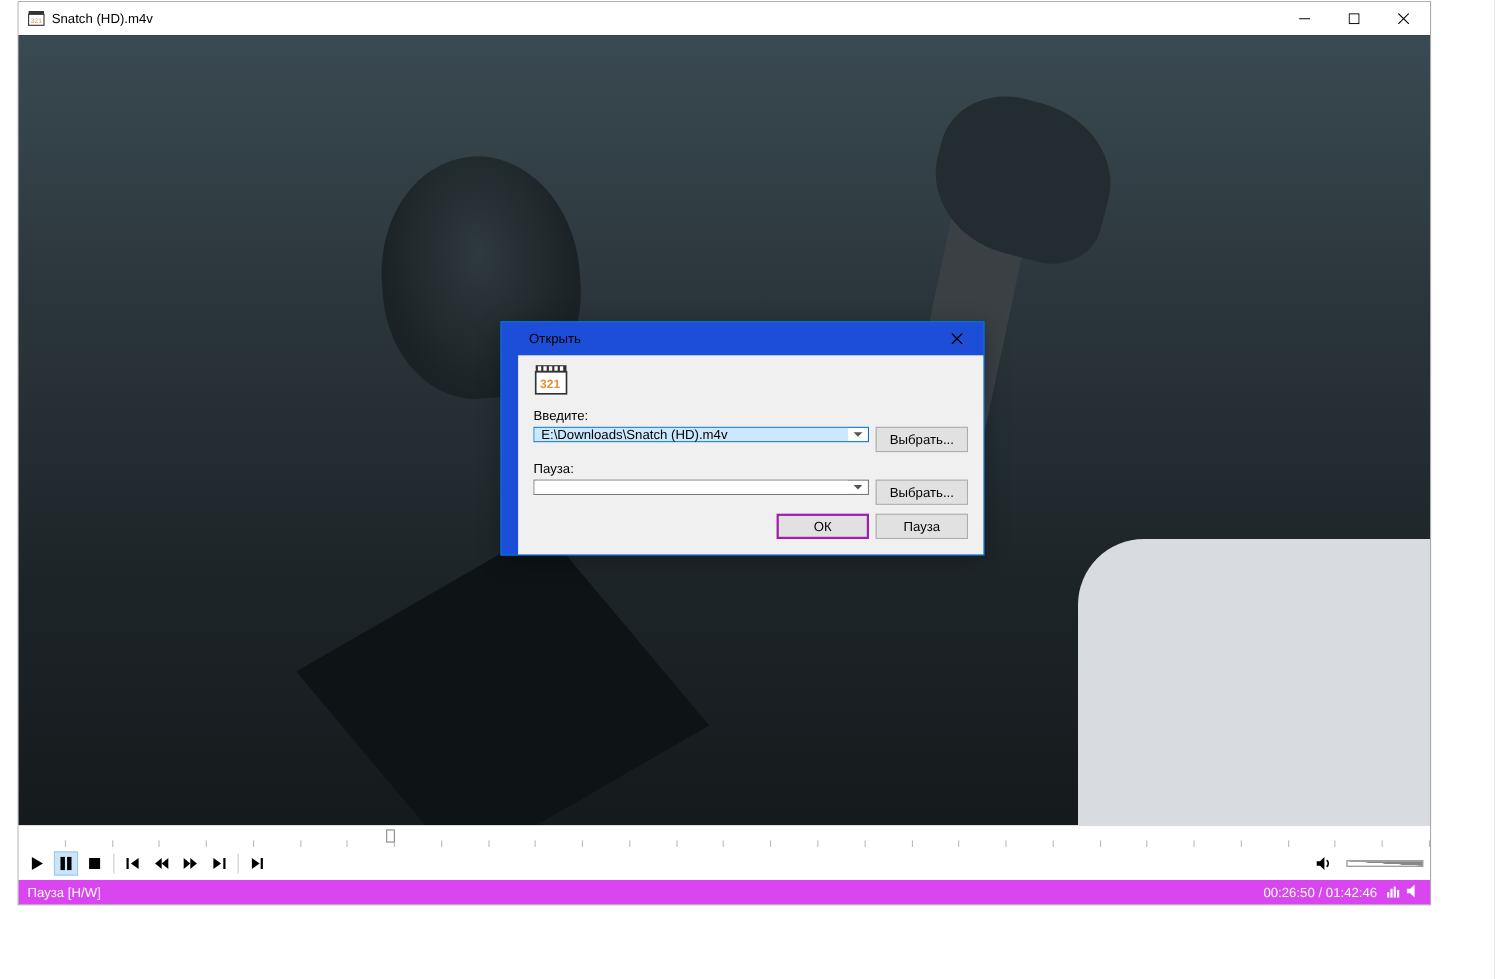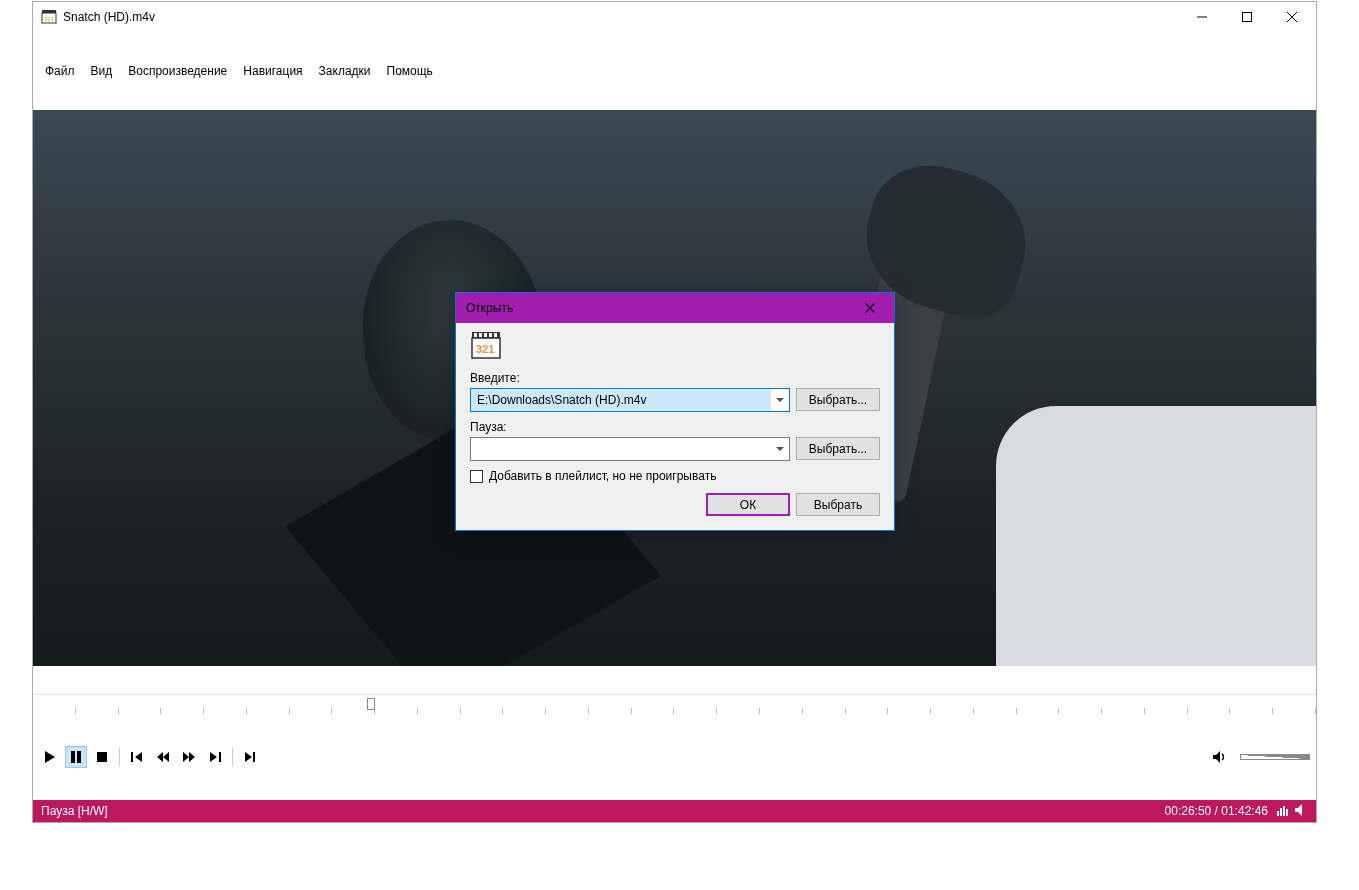--- a/index.html
+++ b/index.html
@@ -1,17 +1,17 @@
 <!DOCTYPE html>
 <html><head>
 <meta charset="utf-8">
 <style>
   * { box-sizing: border-box; margin: 0; padding: 0; font-family: "Segoe UI", Tahoma, sans-serif; }
   body { background: #fff; width: 1359px; height: 890px; overflow: hidden; position: relative; }
-  .window { position: absolute; left: 32px; top: 1px; width: 1285px; height: 822px; border: 1px solid #aaa; background: #fff; display: flex; flex-direction: column; gap: 28px; }
+  .window { position: absolute; left: 16px; top: 1px; width: 1285px; height: 822px; border: 1px solid #aaa; background: #fff; display: flex; flex-direction: column; }
   .titlebar { height: 30px; display: flex; align-items: center; padding: 0 2px 0 8px; background: #fff; }
   .titlebar .app-icon { width: 16px; height: 16px; margin-right: 6px; }
   .titlebar .title { font-size: 12px; color: #000; flex: 1; }
   .titlebar .winbtn { width: 45px; height: 29px; display: flex; align-items: center; justify-content: center; color: #000; }
   .titlebar .winbtn svg { width: 10px; height: 10px; }
   .menubar { height: 22px; display: flex; align-items: center; padding: 0 4px; font-size: 12px; color: #000; }
   .menubar .menuitem { padding: 2px 8px; }
   .video-area { flex: 1; background: #000; position: relative; overflow: hidden; }
   .video-frame { position: absolute; inset: 0; background: linear-gradient(180deg, #3a4a52 0%, #2a353a 35%, #1d2428 70%, #151a1c 100%); }
   .vf-head { position:absolute; left:330px; top:110px; width:180px; height:220px; background: radial-gradient(ellipse at 50% 40%, #2f3a3e 0%, #1a2225 70%); border-radius:50% 50% 45% 45%; transform: rotate(-5deg);}
@@ -24,36 +24,36 @@
   .seek-ticks span{ flex:1; border-right:1px solid #bbb; height:6px; align-self:flex-end;}
   .seek-thumb { position: absolute; top: 3px; left: 334px; width: 8px; height: 12px; background: #fff; border: 1px solid #888;}
   .controls { height: 30px; background: #fff; display: flex; align-items: center; padding: 0 6px; gap: 4px; }
   .controls .sep { width:1px; height:18px; background:#ccc; margin:0 2px;}
   .ctrl-btn { width: 22px; height: 22px; display:flex; align-items:center; justify-content:center; }
   .ctrl-btn.active{ background:#cce4f7; border:1px solid #99c9ee;}
   .ctrl-btn svg { width:14px; height:14px; fill:#000;}
   .controls .spacer { flex:1; }
   .vol-slider { width:70px; height:6px; border:1px solid #888; position:relative; margin-left:6px;}
   .vol-slider::after{content:"";position:absolute;left:0;top:0;bottom:0;width:100%;background:linear-gradient(to top right, transparent 48%, #888 50%);}
-  .statusbar { height: 22px; background: #be185d; color: #fff; display: flex; align-items: center; font-size: 12px; padding: 0 8px; gap:8px;}
+  .statusbar { height: 22px; background: #d946ef; color: #fff; display: flex; align-items: center; font-size: 12px; padding: 0 8px; gap:8px;}
   .statusbar .spacer { flex:1;}
   .statusbar .aud-icon svg{width:14px;height:14px;fill:#fff;}
   .statusbar .righticons{display:flex;align-items:center;gap:4px;}
 
-  .dialog { position: absolute; left: 455px; top: 292px; width: 440px; background: #a21caf; border: 1px solid #0078d7; box-shadow: 0 4px 20px rgba(0,0,0,.3); }
+  .dialog { position: absolute; left: 455px; top: 292px; width: 440px; background: #1d4ed8; border: 1px solid #0078d7; box-shadow: 0 4px 20px rgba(0,0,0,.3); padding-left: 15px; }
   .dialog .dlg-titlebar { height: 30px; display:flex; align-items:center; padding:0 4px 0 10px; font-size:12px;}
   .dialog .dlg-titlebar .dlg-title{flex:1;}
   .dialog .dlg-close{width:40px;height:28px;display:flex;align-items:center;justify-content:center;}
   .dialog .dlg-body{padding:6px 14px 14px 14px; font-size:12px; background:#f0f0f0;}
   .dlg-desc{display:flex;gap:10px;align-items:flex-start;margin-bottom:10px;}
   .dlg-desc .dlg-icon{width:32px;height:32px;flex-shrink:0;}
   .dlg-desc .dlg-text{color:#000;line-height:1.35;}
   .dlg-label{margin:4px 0 3px 0;}
   .dlg-row{display:flex;gap:6px;margin-bottom:8px;}
-  .dlg-combo{flex:1;height:24px;border:1px solid #7a7a7a;background:#fff;display:flex;align-items:center;text-align:right;}
+  .dlg-combo{flex:1;height:14px;border:1px solid #7a7a7a;background:#fff;display:flex;align-items:center;text-align:right;}
   .dlg-combo.selected{border:1px solid #0078d7;}
   .dlg-combo .combo-text{flex:1;padding:0 6px;font-size:12px;color:#000;background:#cce8ff;height:100%;display:flex;align-items:center;}
   .dlg-combo .combo-text.empty{background:#fff;}
   .dlg-combo .combo-arrow{width:18px;height:100%;display:flex;align-items:center;justify-content:center;border-left:0;}
   .dlg-btn{height:23px;min-width:84px;border:1px solid #adadad;background:#e1e1e1;font-size:12px;padding:0 10px;display:flex;align-items:center;justify-content:center;text-align:center;}
   .dlg-btn.primary{border:2px solid #a21caf;background:#e1e1e1;}
   .dlg-check{display:flex;align-items:center;gap:6px;margin:4px 0 10px 0;}
   .dlg-check .box{width:13px;height:13px;border:1px solid #333;background:#fff;}
   .dlg-buttons{display:flex;gap:6px;justify-content:flex-end;}
   .app-icon-svg{width:16px;height:16px;}
@@ -83,28 +83,20 @@
           <rect x="0.5" y="0.5" width="9" height="9" fill="none" stroke="#000" stroke-width="1"></rect>
         </svg>
       </div>
     <div class="winbtn">
         <svg viewBox="0 0 10 10">
           <path d="M0 0L10 10M10 0L0 10" stroke="#000" stroke-width="1"></path>
         </svg>
       </div>
   </div>
 
-  <div class="menubar">
-    <span class="menuitem">Файл</span>
-    <span class="menuitem">Вид</span>
-    <span class="menuitem">Воспроизведение</span>
-    <span class="menuitem">Навигация</span>
-    <span class="menuitem">Закладки</span>
-    <span class="menuitem">Помощь</span>
-  </div>
 
   <div class="video-area">
     <div class="video-frame">
       <div class="vf-gun"></div>
       <div class="vf-hand"></div>
       <div class="vf-head"></div>
       <div class="vf-seat"></div>
       <div class="vf-gun2"></div>
     </div>
   </div>
@@ -264,22 +256,18 @@
       <div class="dlg-combo">
         <span class="combo-text empty"></span>
         <span class="combo-arrow">
             <svg width="8" height="8" viewBox="0 0 8 8">
               <path d="M0 2l4 4 4-4z" fill="#555"></path>
             </svg>
           </span>
       </div>
       <div class="dlg-btn">Выбрать...</div>
     </div>
-    <div class="dlg-check">
-      <span class="box"></span>
-      <span>Добавить в плейлист, но не проигрывать</span>
-    </div>
     <div class="dlg-buttons">
       <div class="dlg-btn primary">ОК</div>
-      <div class="dlg-btn">Выбрать</div>
+      <div class="dlg-btn">Пауза</div>
     </div>
   </div>
 </div>
 
 </body></html>

